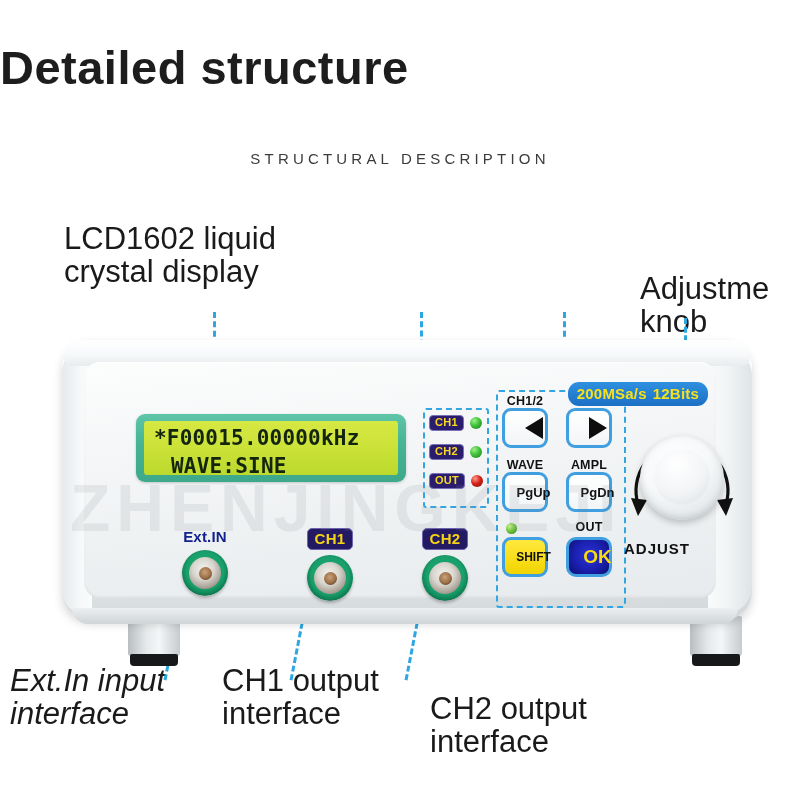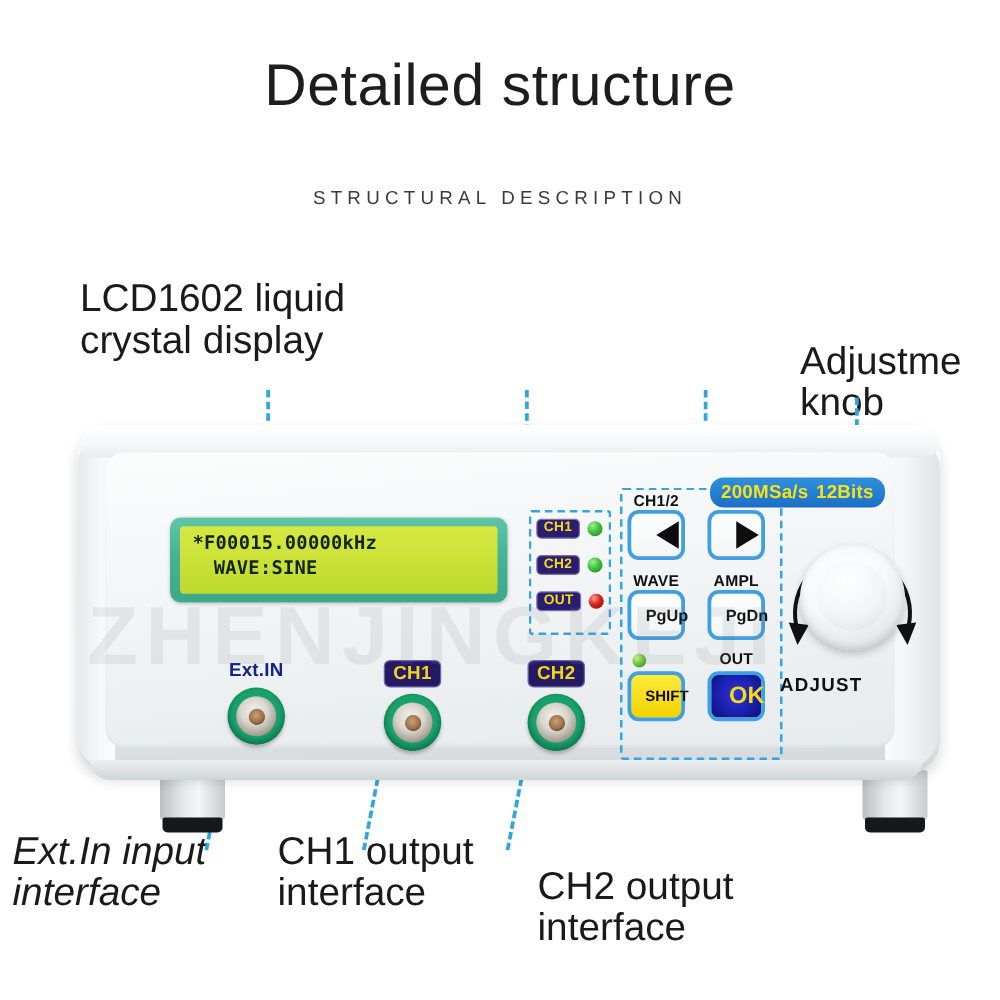--- a/index.html
+++ b/index.html
@@ -8,22 +8,22 @@
     background:#ffffff;
     font-family:"Liberation Sans", sans-serif;
     position:relative;
     overflow:hidden;
   }
   .stage { position:absolute; inset:0; }
 
   
   .page-title {
     position:absolute; left:0; right:0; top:40px;
-    text-align:center;
-    font-size:47px; font-weight:normal; color:#1d1d1d;
+    text-align:left;
+    font-size:47px; font-weight:bold; color:#1d1d1d;
     letter-spacing:0.5px;
   }
   .page-subtitle {
     position:absolute; left:0; right:0; top:150px;
     text-align:center;
     font-size:15px; color:#3b3b3b; letter-spacing:4.2px;
   }
 
   
   .callout {
@@ -120,21 +120,21 @@
     border-radius:9px;
     padding:7px 8px;
     box-shadow:0 1px 3px rgba(0,0,0,0.2);
   }
   .lcd-screen {
     width:100%; height:100%;
     background:linear-gradient(180deg,#d6e843 0%,#cbe238 50%,#bcd92c 100%);
     border-radius:3px;
     padding:4px 6px 16px 10px;
     font-family:"DejaVu Sans Mono", monospace;
-    font-size:15px; font-weight:bold;
+    font-size:21px; font-weight:bold;
     color:#14250e;
     line-height:1.32;
     letter-spacing:0.2px;
     overflow:hidden;
   }
   .lcd-line2 { padding-left:17px; }
 
   
   .status-group { position:absolute; left:345px; top:52px; width:58px; }
   .status-row { display:flex; align-items:center; gap:6px; margin-bottom:12px; height:17px; }
@@ -200,21 +200,21 @@
     border-top:11px solid transparent; border-bottom:11px solid transparent;
   }
   .tri-left  { border-right:18px solid #0d0d0d; }
   .tri-right { border-left:18px solid #0d0d0d; }
   .btn-shift {
     background:linear-gradient(180deg,#ffe93d 0%,#f2d400 100%);
     border-color:#3f9fe0; color:#111; font-size:12px;
   }
   .btn-ok {
     background:radial-gradient(circle at 50% 45%,#2a34d8 0%,#1a1fae 55%,#0d0f6e 100%);
-    border-color:#3f9fe0; color:#f7d915; font-size:19px;
+    border-color:#3f9fe0; color:#f7d915; font-size:19px;border-radius:10px;
   }
   .small-led {
     width:11px; height:11px; border-radius:50%;
     background:radial-gradient(circle at 35% 30%,#cdf58e 0%,#74c93c 45%,#2e7a1c 100%);
   }
 
   
   .spec-badge {
     position:absolute; right:8px; top:20px;
     background:linear-gradient(180deg,#2f90e0 0%,#1b6fc4 100%);

